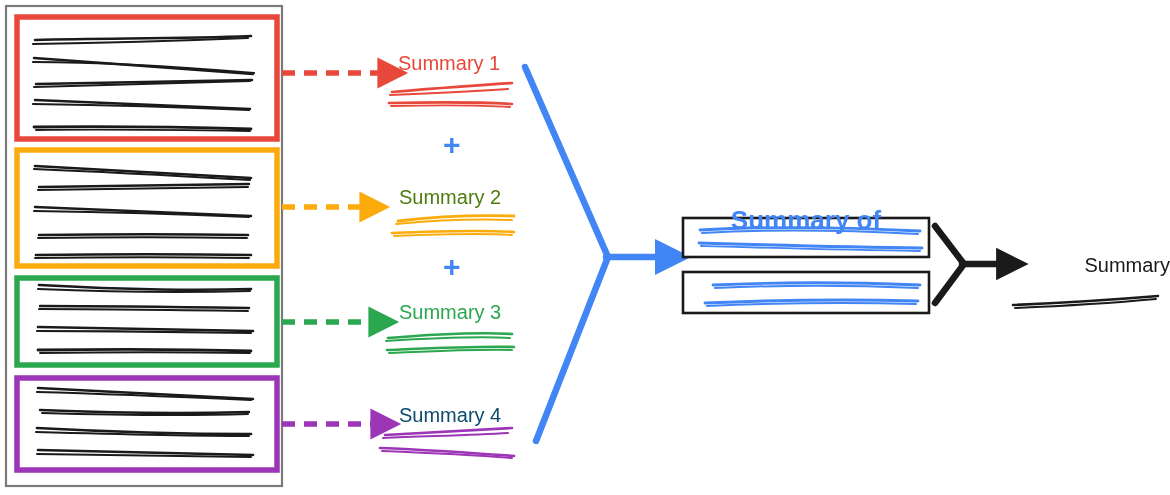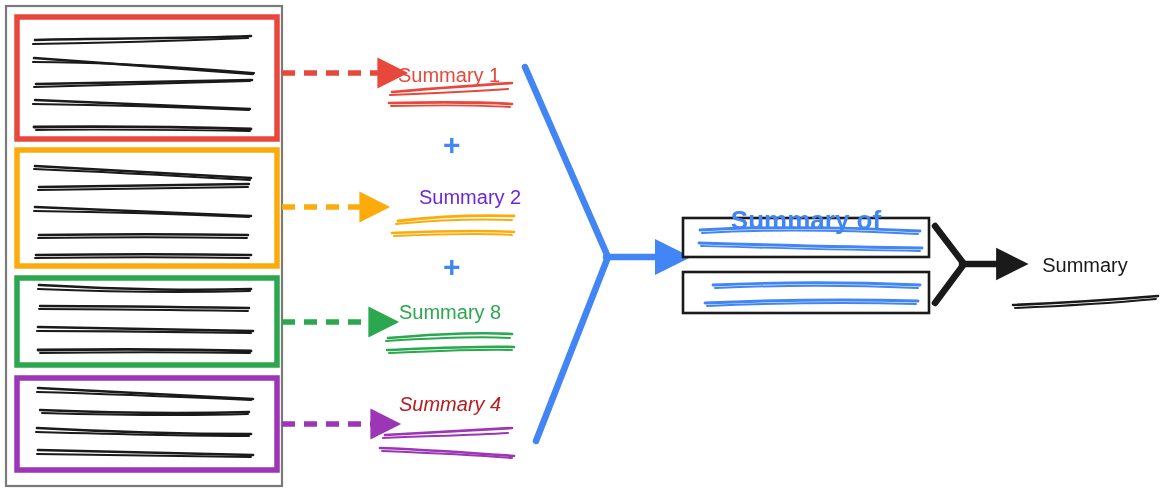--- a/index.html
+++ b/index.html
@@ -37,21 +37,21 @@
   .sos-label {
     font-size: 26px;
     font-weight: 700;
     text-align: center;
     line-height: 1.3;
   }
   .final-label {
     font-size: 20px;
     font-weight: 400;
     color: #1a1a1a;
-    text-align: center;
+    text-align: right;
     line-height: 1.35;
   }
 </style>
 </head>
 <body>
 
 <div id="canvas">
 
   <svg class="layer" viewBox="0 0 1170 495" xmlns="http://www.w3.org/2000/svg">
 
@@ -208,27 +208,27 @@
       <path d="M962,264 L1000,264" marker-end="url(#arrow-black)"></path>
     </g>
 
     <g stroke="#1A1A1A" fill="none" stroke-linecap="round">
       <path d="M1013,305 C1060,303 1110,300 1158,296" stroke-width="2.6"></path>
       <path d="M1015,308 C1062,306 1112,303 1156,299" stroke-width="1.9"></path>
     </g>
 
   </svg>
 
-  <div class="label sum-label" style="left:398px; top:64px; color:#E8483B;">Summary 1</div>
-
-  <div class="label sum-label" style="left:399px; top:186px; color:#6d28d9;margin-left:20px;">Summary 2</div>
-
-  <div class="label sum-label" style="left:399px; top:301px; color:#2BA84F;">Summary 8</div>
-
-  <div class="label sum-label" style="left:399px; top:393px; color:#b91c1c;font-style:italic;">Summary 4</div>
+  <div class="label sum-label" style="left:398px; top:52px; color:#E8483B;">Summary 1</div>
+
+  <div class="label sum-label" style="left:399px; top:186px; color:#4d7c0f;">Summary 2</div>
+
+  <div class="label sum-label" style="left:399px; top:301px; color:#2BA84F;">Summary 3</div>
+
+  <div class="label sum-label" style="left:399px; top:404px; color:#0c4a6e;">Summary 4</div>
 
   <div class="label" style="left:443px; top:127px; color:#4285F4; font-size:30px; font-weight:700;">+</div>
 
   <div class="label" style="left:443px; top:249px; color:#4285F4; font-size:30px; font-weight:700;">+</div>
 
   <div class="label sos-label" style="left:683px; top:136px; width:246px; color:#4285F4;">
     <div>Summary of</div>
   </div>
 
   <div class="label final-label" style="left:1000px; top:198px; width:170px;">

